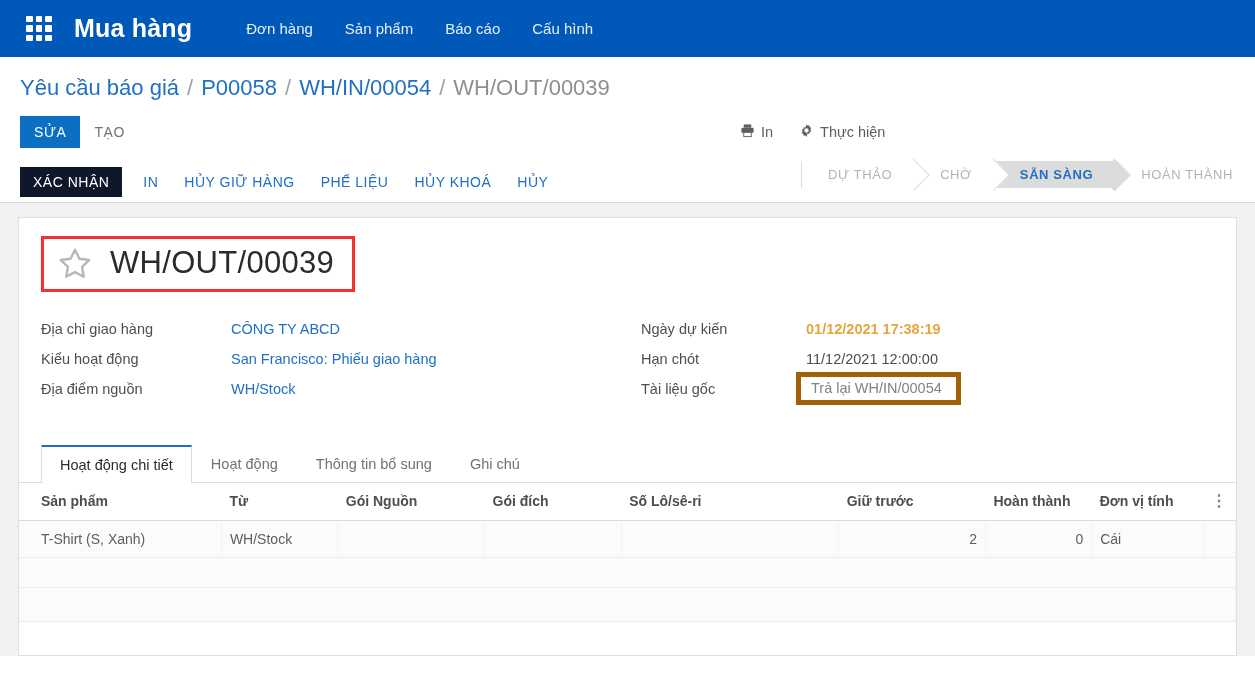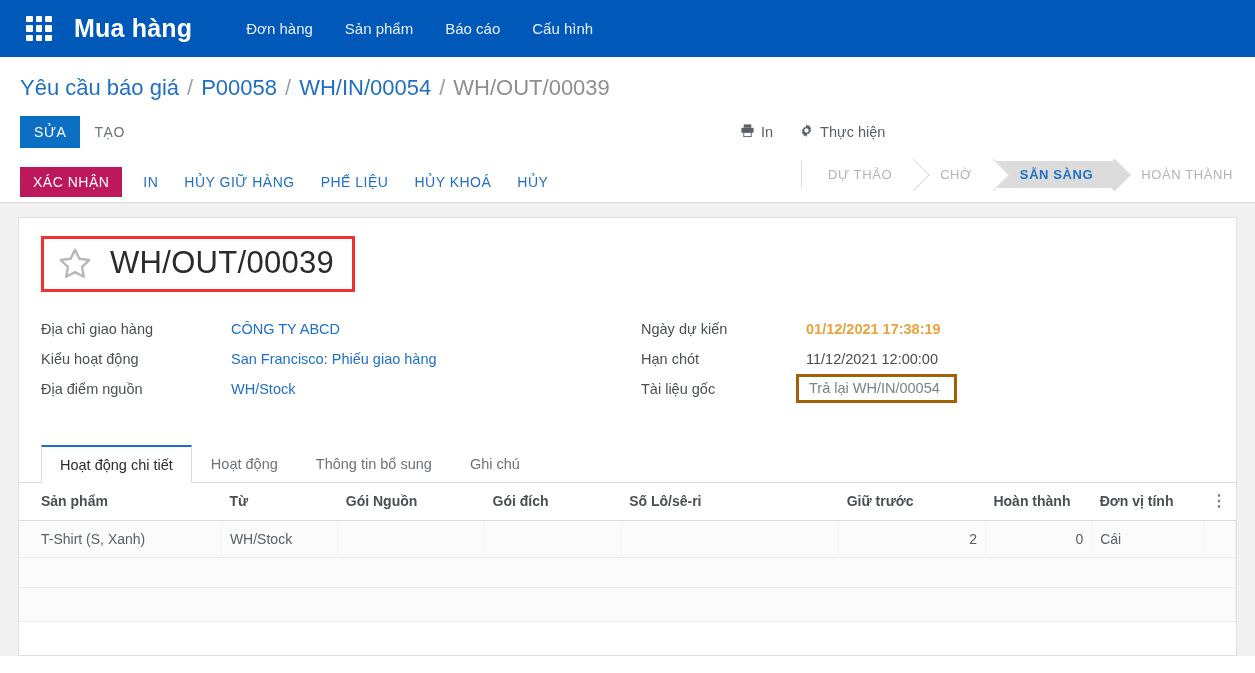--- a/index.html
+++ b/index.html
@@ -123,21 +123,21 @@
     font-size: 14px;
     letter-spacing: .5px;
     color: #1f6fc4;
     background: none;
     border: none;
     padding: 7px 13px;
     cursor: pointer;
     font-family: inherit;
     white-space: nowrap;
   }
-  .sbtn.primary { background: #be185d; color: #ffffff; margin-right: 8px; }
+  .sbtn.primary { background: #0f172a; color: #ffffff; margin-right: 8px; }
 
   .pipeline {
     position: absolute;
     right: 0; top: 0; bottom: 14px;
     display: flex;
     align-items: stretch;
     border-left: 1px solid #dcdcdc;
   }
   .pstep {
     display: flex;
@@ -202,21 +202,21 @@
   .fcol.left { width: 600px; }
   .frow { display: flex; align-items: center; height: 22px; }
   .flabel { font-weight: normal; color: #4b4f54; }
   .fcol.left .flabel { width: 190px; }
   .fcol.right .flabel { width: 165px; }
   .fval.link { color: #1f6fc4; cursor: pointer; }
   .fval.orange { color: #e8a33d; font-weight: bold; }
   .fval.plain { color: #4c4c4c; }
   .fval.muted { color: #7d8287; }
   .hl-box {
-    border: 3px solid #a16207;
+    border: 5px solid #a16207;
     padding: 3px 14px 4px 10px;
     margin-left: -10px;
     margin-top: -2px;
   }
 
   
   .tabs {
     display: flex;
     align-items: flex-end;
     margin-top: 38px;

